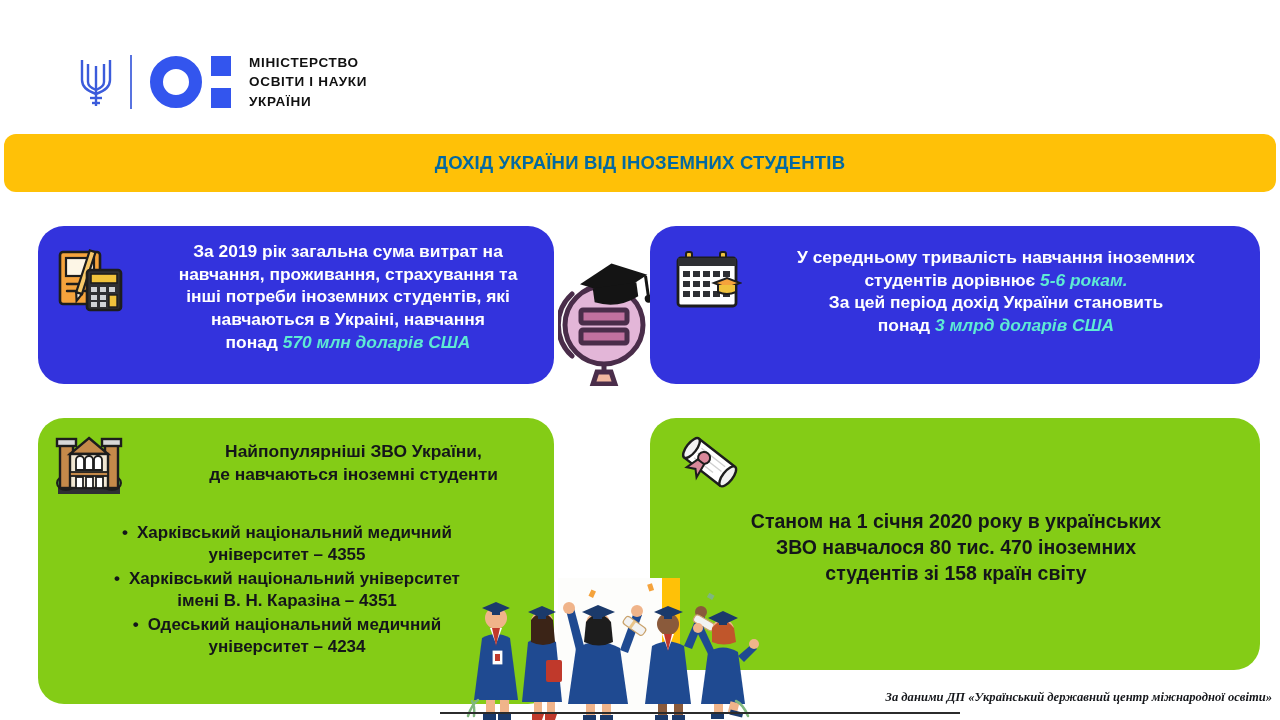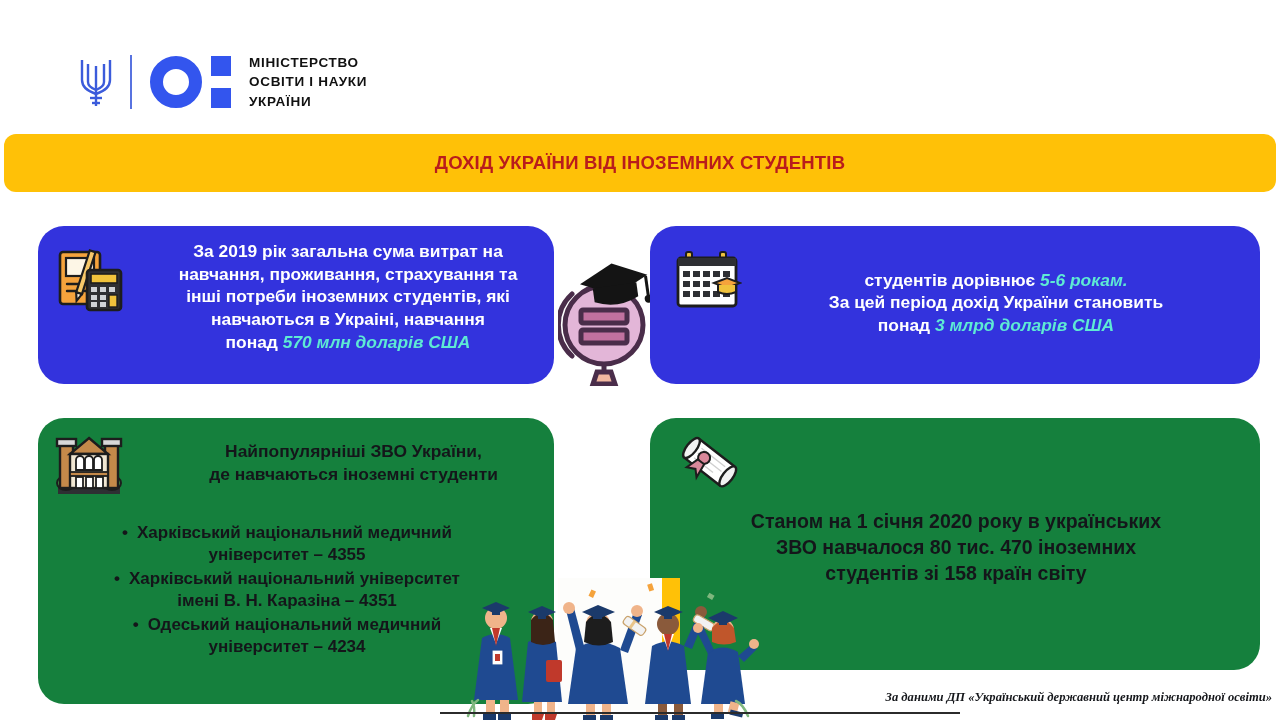--- a/index.html
+++ b/index.html
@@ -24,28 +24,28 @@
                line-height: 1.42; letter-spacing: .7px; }
   .logo-text div { white-space: nowrap; }
 
   
   .banner {
     position: absolute; left: 4px; top: 134px; width: 1272px; height: 58px;
     background: #ffc107; border-radius: 12px;
     display: flex; align-items: center; justify-content: center;
   }
   .banner-title {
-    color: #b91c1c; font-weight: 700; font-size: 18.5px; letter-spacing: .2px;
+    color: #0369a1; font-weight: 700; font-size: 18.5px; letter-spacing: .2px;
     text-align: center;
   }
 
   
   .card { position: absolute; border-radius: 26px; }
   .card-blue { background: #3333dd; }
-  .card-yellow { background: #15803d; }
+  .card-yellow { background: #84cc16; }
 
   #card-expenses { left: 38px;  top: 226px; width: 516px; height: 158px; }
   #card-duration { left: 650px; top: 226px; width: 610px; height: 158px; }
   #card-universities { left: 38px;  top: 418px; width: 516px; height: 286px; }
   #card-students { left: 650px; top: 418px; width: 610px; height: 252px; }
 
   .card-inner { position: relative; width: 100%; height: 100%; }
 
   .card-text {
     color: #ffffff; font-weight: 700; font-size: 17.4px; line-height: 1.30;
@@ -165,21 +165,21 @@
         <rect x="37" y="58" width="6" height="5"></rect>
           <rect x="46" y="58" width="6" height="5"></rect>
       </g>
       <rect x="55" y="51" width="8" height="12" fill="#f0c23c" stroke="#1d1d1d" stroke-width="1.4"></rect>
     </svg>
   </div>
 
   <div class="card card-blue" id="card-duration">
     <div class="card-inner">
       <div class="card-text">
-        <br>
+        <span>У середньому тривалість навчання іноземних</span><br>
         <span>студентів дорівнює </span><span class="accent">5-6 рокам.</span><br>
         <span>За цей період дохід України становить</span><br>
         <span>понад </span><span class="accent">3 млрд доларів США</span>
       </div>
     </div>
   </div>
 
   <div class="icon-slot" id="icon-calendar">
     <svg viewBox="0 0 70 70" width="70" height="70" aria-hidden="true">
       <rect x="14" y="8" width="6" height="12" rx="2" fill="#f0c23c" stroke="#1d1d1d" stroke-width="2"></rect>

